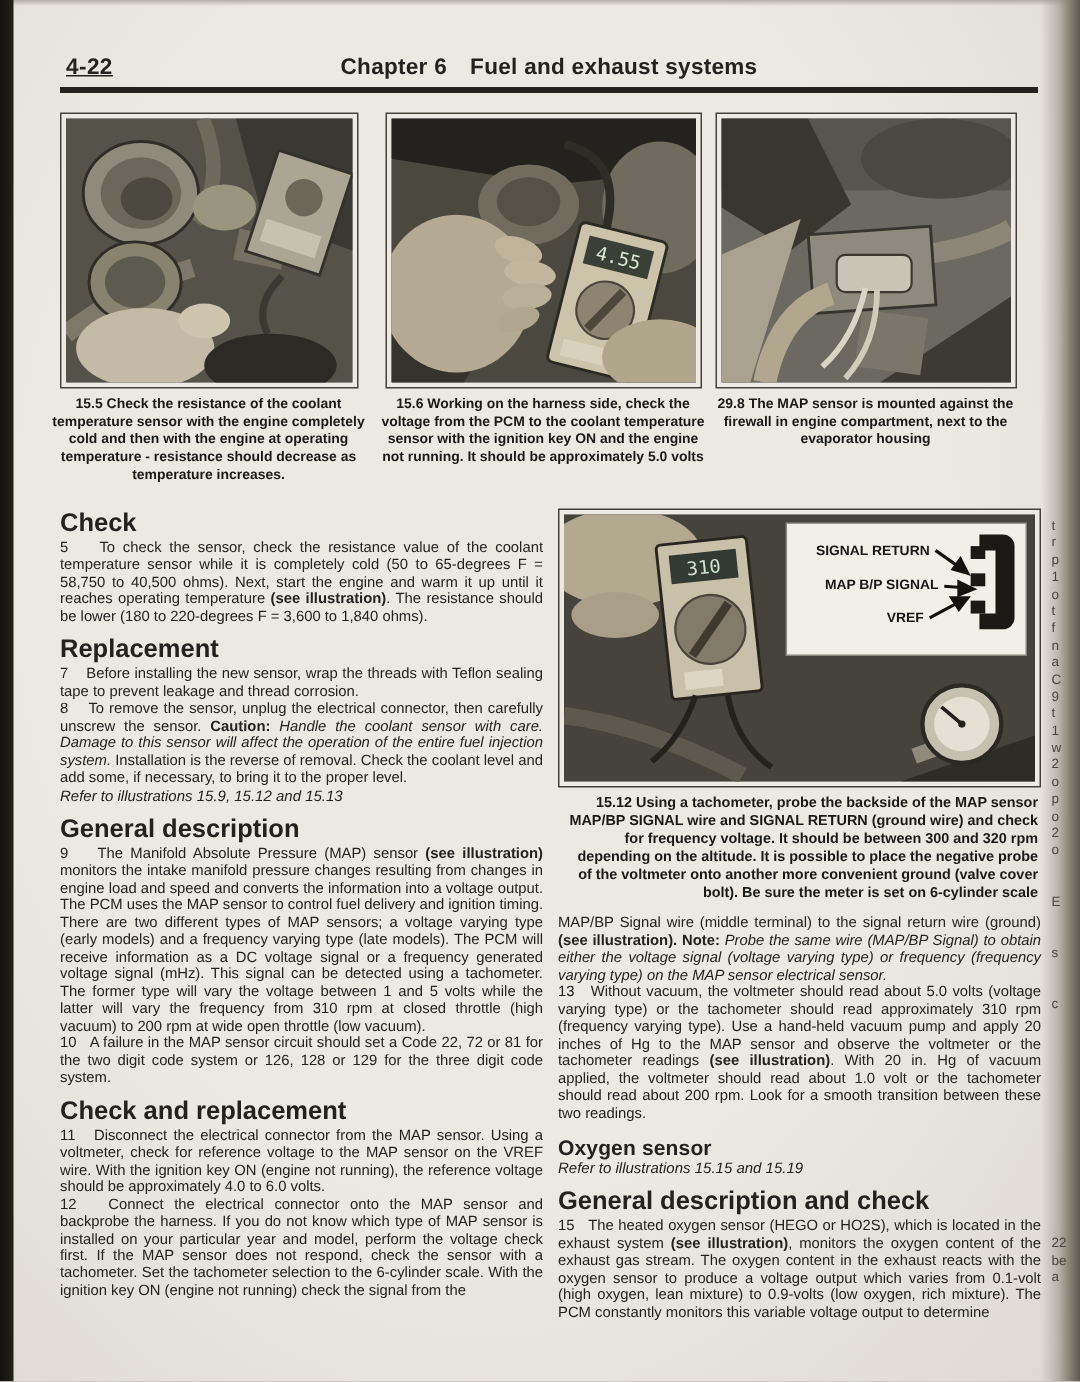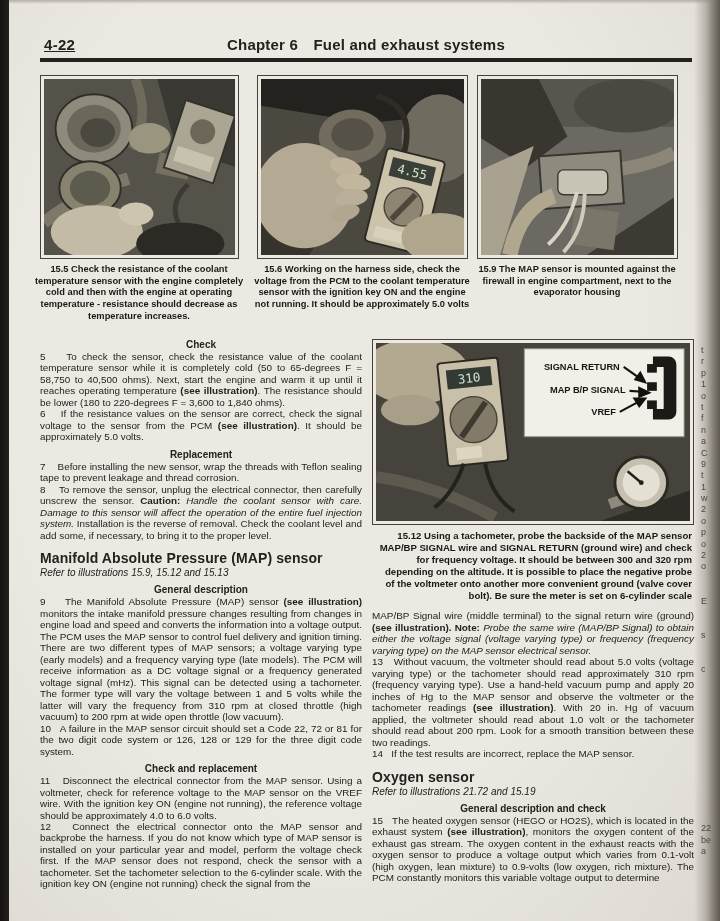--- a/index.html
+++ b/index.html
@@ -31,21 +31,21 @@
   .cap1{left:34px;top:264px;width:210px;}
   .cap2{left:252px;top:264px;width:220px;}
   .cap3{left:470px;top:264px;width:214px;}
   .cap-inline{position:static;font-size:9.6px;font-weight:bold;line-height:1.26;text-align:right;color:#191917;margin:5px 2px 8px;}
   
   .col-left{position:absolute;left:40px;top:339px;width:322px;}
   .col-right{position:absolute;left:372px;top:339px;width:322px;}
   .blk{margin:0;}
   .blk:first-child{margin-top:0;}
   .h1{font-size:14px;font-weight:bold;margin:9px 0 1px;letter-spacing:.1px;}
-  .h2{font-size:10px;font-weight:bold;margin:6px 0 1px;text-align:center;}
+  .h2{font-size:17px;font-weight:bold;margin:6px 0 1px;}
   .refer{font-size:10px;font-style:italic;margin:1px 0 3px;}
   .para{font-size:9.9px;line-height:1.16;text-align:justify;}
   .sg-n{font-style:normal;font-weight:normal;}
   .sg-b{font-weight:bold;}
   .sg-i{font-style:italic;}
   .svg-label{font-family:"Liberation Sans",sans-serif;font-weight:bold;}
   .svg-lcd{font-family:"DejaVu Sans Mono",monospace;}
 </style>
 </head>
 <body>
@@ -122,30 +122,28 @@
       <rect x="62" y="78" width="85" height="55" fill="#8e8a7d" stroke="#36342e" stroke-width="2" transform="rotate(-4 104 105)"></rect>
       <rect x="80" y="95" width="52" height="26" rx="6" fill="#c9c5b6" stroke="#3a382f" stroke-width="1.5"></rect>
       <path d="M100 118 q-8 35 -30 55" stroke="#d9d5c6" stroke-width="4" fill="none"></path>
       <path d="M108 119 q0 38 -22 62" stroke="#cfccbc" stroke-width="4" fill="none"></path>
       <path d="M30 184 q10 -50 46 -62" stroke="#b1a68e" stroke-width="16" fill="none"></path>
     </svg>
   </div>
 
   <div class="cap cap1">15.5  Check the resistance of the coolant temperature sensor with the engine completely cold and then with the engine at operating temperature - resistance should decrease as temperature increases.</div>
   <div class="cap cap2">15.6  Working on the harness side, check the voltage from the PCM to the coolant temperature sensor with the ignition key ON and the engine not running. It should be approximately 5.0 volts</div>
-  <div class="cap cap3">15.9  The MAP sensor is mounted against the firewall in engine compartment, next to the evaporator housing</div>
+  <div class="cap cap3">29.8  The MAP sensor is mounted against the firewall in engine compartment, next to the evaporator housing</div>
 
   <div class="col-left">
       <div class="blk h2"><span class="sg-b">Check</span></div>
       <div class="blk para"><span class="sg-n">5&nbsp;&nbsp;&nbsp;&nbsp;To check the sensor, check the resistance value of the coolant temperature sensor while it is completely cold (50 to 65-degrees F = 58,750 to 40,500 ohms). Next, start the engine and warm it up until it reaches operating temperature </span><span class="sg-b">(see illustration)</span><span class="sg-n">. The resistance should be lower (180 to 220-degrees F = 3,600 to 1,840 ohms).</span></div>
-      <div class="blk para"><span class="sg-n">6&nbsp;&nbsp;&nbsp;&nbsp;If the resistance values on the sensor are correct, check the signal voltage to the sensor from the PCM </span><span class="sg-b">(see illustration)</span><span class="sg-n">. It should be approximately 5.0 volts.</span></div>
       <div class="blk h2"><span class="sg-b">Replacement</span></div>
       <div class="blk para"><span class="sg-n">7&nbsp;&nbsp;&nbsp;&nbsp;Before installing the new sensor, wrap the threads with Teflon sealing tape to prevent leakage and thread corrosion.</span></div>
       <div class="blk para"><span class="sg-n">8&nbsp;&nbsp;&nbsp;&nbsp;To remove the sensor, unplug the electrical connector, then carefully unscrew the sensor. </span><span class="sg-b">Caution:</span><span class="sg-i"> Handle the coolant sensor with care. Damage to this sensor will affect the operation of the entire fuel injection system.</span><span class="sg-n"> Installation is the reverse of removal. Check the coolant level and add some, if necessary, to bring it to the proper level.</span></div>
-      <div class="blk h1"><span class="sg-b">Manifold Absolute Pressure (MAP) sensor</span></div>
       <div class="blk refer"><span class="sg-i">Refer to illustrations 15.9, 15.12 and 15.13</span></div>
       <div class="blk h2"><span class="sg-b">General description</span></div>
       <div class="blk para"><span class="sg-n">9&nbsp;&nbsp;&nbsp;&nbsp;The Manifold Absolute Pressure (MAP) sensor </span><span class="sg-b">(see illustration)</span><span class="sg-n"> monitors the intake manifold pressure changes resulting from changes in engine load and speed and converts the information into a voltage output. The PCM uses the MAP sensor to control fuel delivery and ignition timing. There are two different types of MAP sensors; a voltage varying type (early models) and a frequency varying type (late models). The PCM will receive information as a DC voltage signal or a frequency generated voltage signal (mHz). This signal can be detected using a tachometer. The former type will vary the voltage between 1 and 5 volts while the latter will vary the frequency from 310 rpm at closed throttle (high vacuum) to 200 rpm at wide open throttle (low vacuum).</span></div>
       <div class="blk para"><span class="sg-n">10&nbsp;&nbsp;&nbsp;A failure in the MAP sensor circuit should set a Code 22, 72 or 81 for the two digit code system or 126, 128 or 129 for the three digit code system.</span></div>
       <div class="blk h2"><span class="sg-b">Check and replacement</span></div>
       <div class="blk para"><span class="sg-n">11&nbsp;&nbsp;&nbsp;Disconnect the electrical connector from the MAP sensor. Using a voltmeter, check for reference voltage to the MAP sensor on the VREF wire. With the ignition key ON (engine not running), the reference voltage should be approximately 4.0 to 6.0 volts.</span></div>
       <div class="blk para"><span class="sg-n">12&nbsp;&nbsp;&nbsp;Connect the electrical connector onto the MAP sensor and backprobe the harness. If you do not know which type of MAP sensor is installed on your particular year and model, perform the voltage check first. If the MAP sensor does not respond, check the sensor with a tachometer. Set the tachometer selection to the 6-cylinder scale. With the ignition key ON (engine not running) check the signal from the</span></div>
     </div>
 
   <div class="col-right">
@@ -191,23 +189,22 @@
           <circle cx="272" cy="146" r="19" fill="#e4e0d4"></circle>
           <path d="M272 146 L258 134" stroke="#22201b" stroke-width="2.5"></path>
           <circle cx="272" cy="146" r="2.5" fill="#22201b"></circle>
         </g>
       </svg>
     </div>
     <div class="cap-inline">15.12  Using a tachometer, probe the backside of the MAP sensor MAP/BP SIGNAL wire and SIGNAL RETURN (ground wire) and check for frequency voltage. It should be between 300 and 320 rpm depending on the altitude. It is possible to place the negative probe of the voltmeter onto another more convenient ground (valve cover bolt). Be sure the meter is set on 6-cylinder scale</div>
     <div>
         <div class="blk para"><span class="sg-n">MAP/BP Signal wire (middle terminal) to the signal return wire (ground) </span><span class="sg-b">(see illustration). Note: </span><span class="sg-i">Probe the same wire (MAP/BP Signal) to obtain either the voltage signal (voltage varying type) or frequency (frequency varying type) on the MAP sensor electrical sensor.</span></div>
         <div class="blk para"><span class="sg-n">13&nbsp;&nbsp;&nbsp;Without vacuum, the voltmeter should read about 5.0 volts (voltage varying type) or the tachometer should read approximately 310 rpm (frequency varying type). Use a hand-held vacuum pump and apply 20 inches of Hg to the MAP sensor and observe the voltmeter or the tachometer readings </span><span class="sg-b">(see illustration)</span><span class="sg-n">. With 20 in. Hg of vacuum applied, the voltmeter should read about 1.0 volt or the tachometer should read about 200 rpm. Look for a smooth transition between these two readings.</span></div>
-        <div class="blk para"><span class="sg-n">14&nbsp;&nbsp;&nbsp;If the test results are incorrect, replace the MAP sensor.</span></div>
         <div class="blk h1"><span class="sg-b">Oxygen sensor</span></div>
-        <div class="blk refer"><span class="sg-i">Refer to illustrations 21.72 and 15.19</span></div>
+        <div class="blk refer"><span class="sg-i">Refer to illustrations 15.15 and 15.19</span></div>
         <div class="blk h2"><span class="sg-b">General description and check</span></div>
         <div class="blk para"><span class="sg-n">15&nbsp;&nbsp;&nbsp;The heated oxygen sensor (HEGO or HO2S), which is located in the exhaust system </span><span class="sg-b">(see illustration)</span><span class="sg-n">, monitors the oxygen content of the exhaust gas stream. The oxygen content in the exhaust reacts with the oxygen sensor to produce a voltage output which varies from 0.1-volt (high oxygen, lean mixture) to 0.9-volts (low oxygen, rich mixture). The PCM constantly monitors this variable voltage output to determine</span></div>
       </div>
   </div>
 
   <div class="gutter"></div>
   <div class="gutter-frags">
       <span>t</span>
       <span>r</span>
       <span>p</span>

